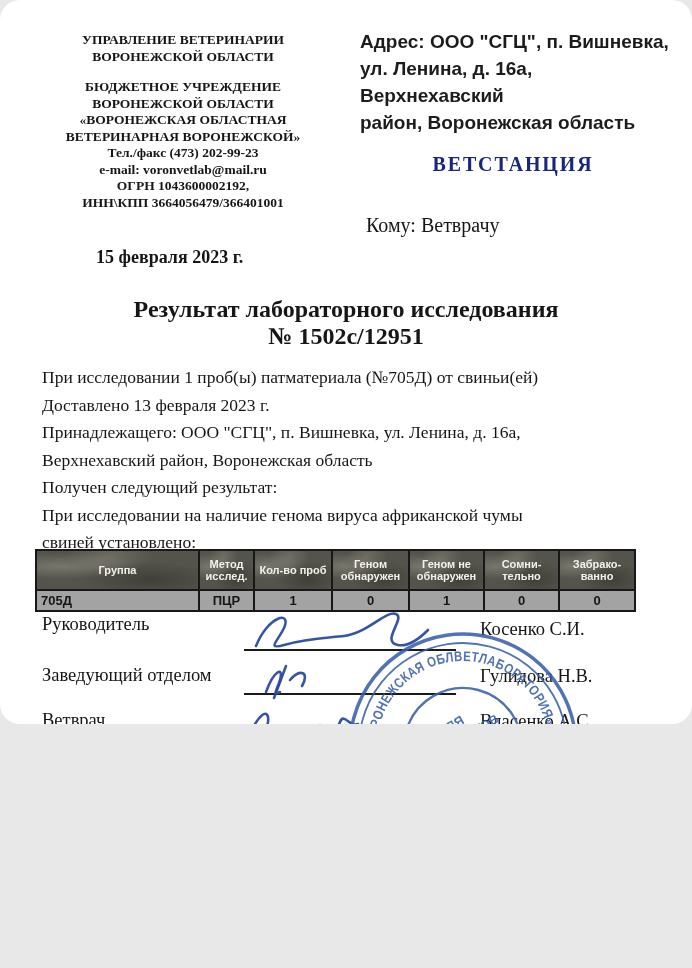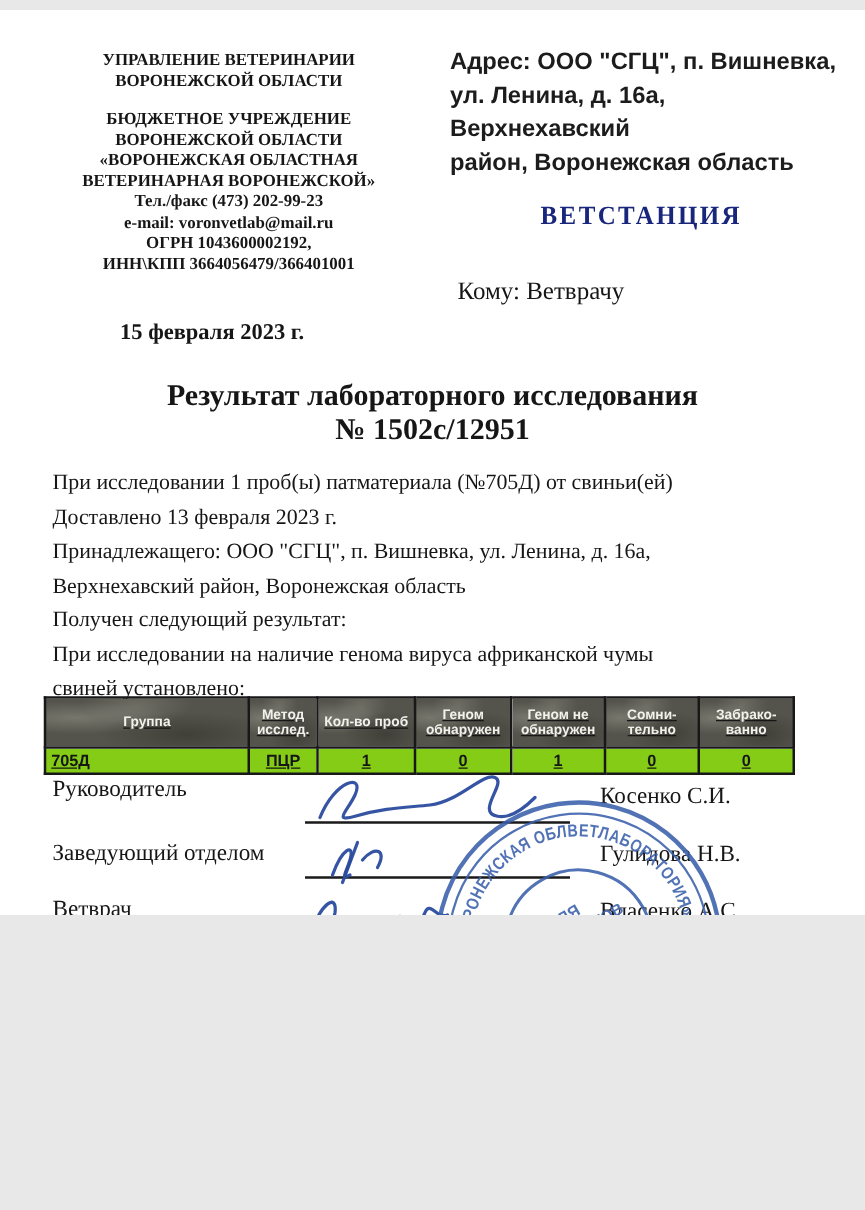--- a/index.html
+++ b/index.html
@@ -4,22 +4,22 @@
 <style>
   :root{
     --station-blue:#18267c;
     --stamp-blue:#3a60ab;
     --ink-blue:#2a4b9e;
     --text:#161616;
   }
   html,body{margin:0;padding:0;background:#e8e8e8;}
   .page{
     position:relative;width:692px;height:724px;background:#ffffff;
-    margin:8px auto;overflow:hidden;
-    font-family:"Liberation Serif", serif;color:var(--text);
+    margin:0 auto;overflow:hidden;
+    font-family:"Liberation Serif", serif;color:var(--text);border-radius:20px;
   }
   
   .org-block{
     position:absolute;left:52px;top:32px;width:262px;text-align:center;
     font-weight:bold;font-size:13.5px;line-height:16.5px;
   }
   .org-block .dep{margin-bottom:14px;}
   
   .addr-block{
     position:absolute;left:360px;top:28px;width:310px;
@@ -37,34 +37,34 @@
     position:absolute;left:0;top:296px;width:692px;text-align:center;
     font-size:24px;font-weight:bold;line-height:27px;
   }
   .body-text{
     position:absolute;left:42px;top:364px;width:616px;
     font-size:17.5px;line-height:27.5px;
   }
   
   .res-table{
     position:absolute;left:35px;top:549px;border-collapse:collapse;
-    table-layout:fixed;font-family:"Liberation Sans", sans-serif;text-decoration:underline;
+    table-layout:fixed;font-family:"Liberation Sans", sans-serif;
   }
   .res-table td,.res-table th{border:2px solid #181818;overflow:hidden;}
   .res-table th{
     height:36px;font-size:11px;line-height:12.5px;font-weight:bold;
     color:#f2f1ec;white-space:pre-line;text-align:center;padding:1px 2px;
     background-color:#55544c;
     background-image:
       radial-gradient(ellipse at 15% 40%, rgba(210,208,195,.28), transparent 40%),
       radial-gradient(ellipse at 70% 75%, rgba(25,25,22,.35), transparent 45%),
       radial-gradient(ellipse at 45% 15%, rgba(225,223,210,.18), transparent 35%);
   }
   .res-table td{
-    height:19px;background:#84cc16;font-size:13px;font-weight:bold;
+    height:19px;background:#a3a3a3;font-size:13px;font-weight:bold;
     text-align:center;padding:0 2px;
   }
   .res-table td.first{text-align:left;padding-left:4px;}
   
   .sig-label{position:absolute;left:42px;font-size:18.5px;}
   .sig-name{position:absolute;left:480px;font-size:18.5px;}
   .sig-line{position:absolute;left:244px;width:212px;height:2px;background:#1a1a1a;}
   .scribble{position:absolute;}
   .scribble path{stroke:var(--ink-blue);stroke-width:2.6;fill:none;
     stroke-linecap:round;stroke-linejoin:round;opacity:.95;}

